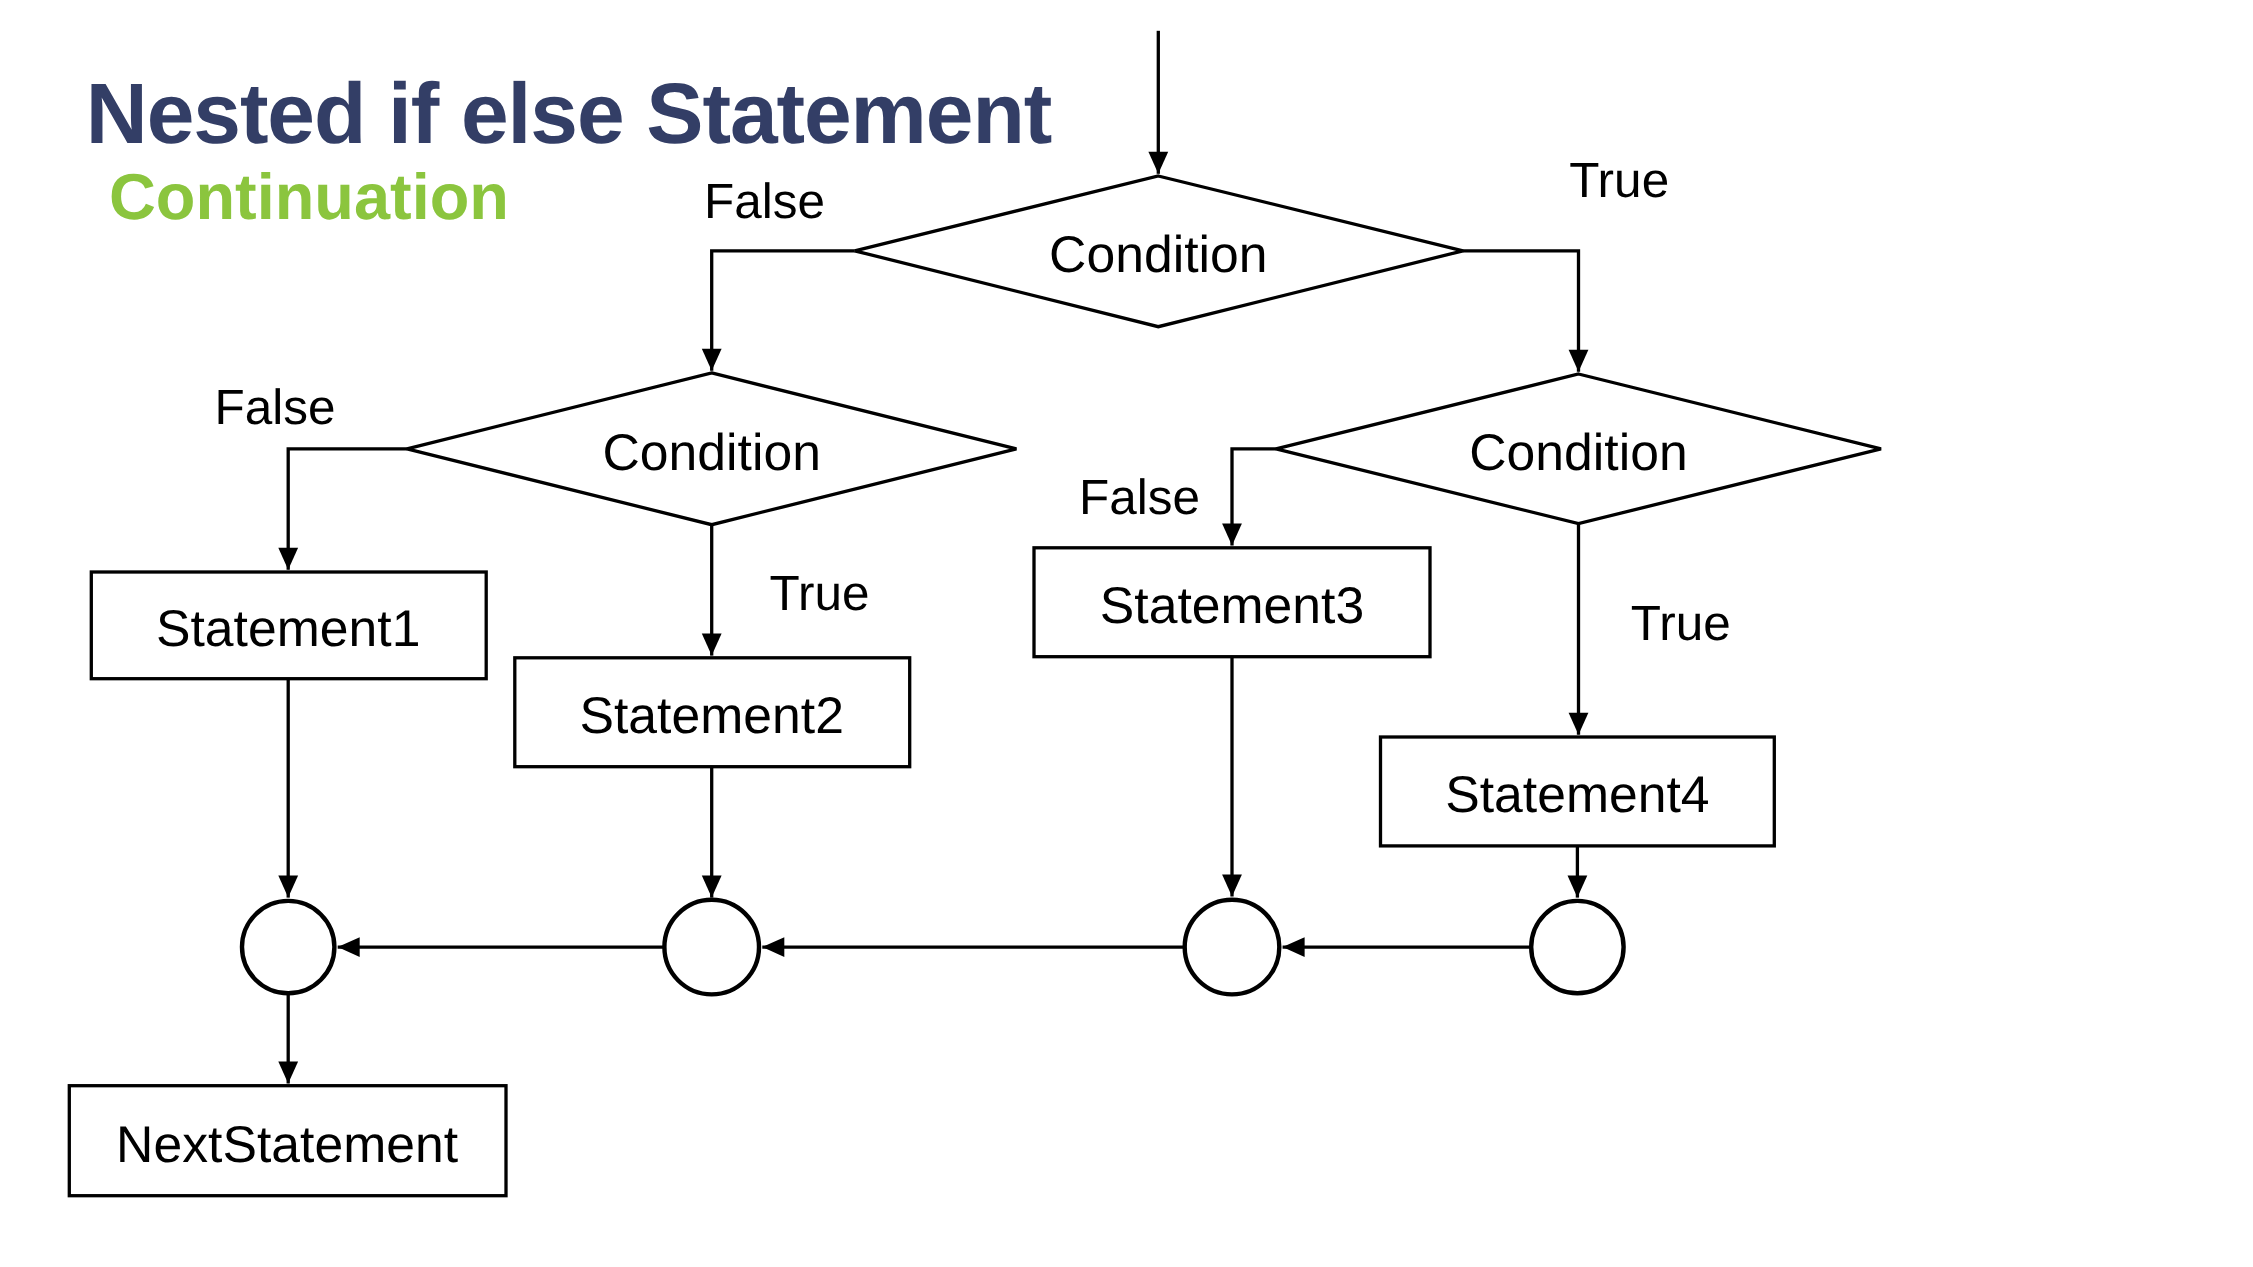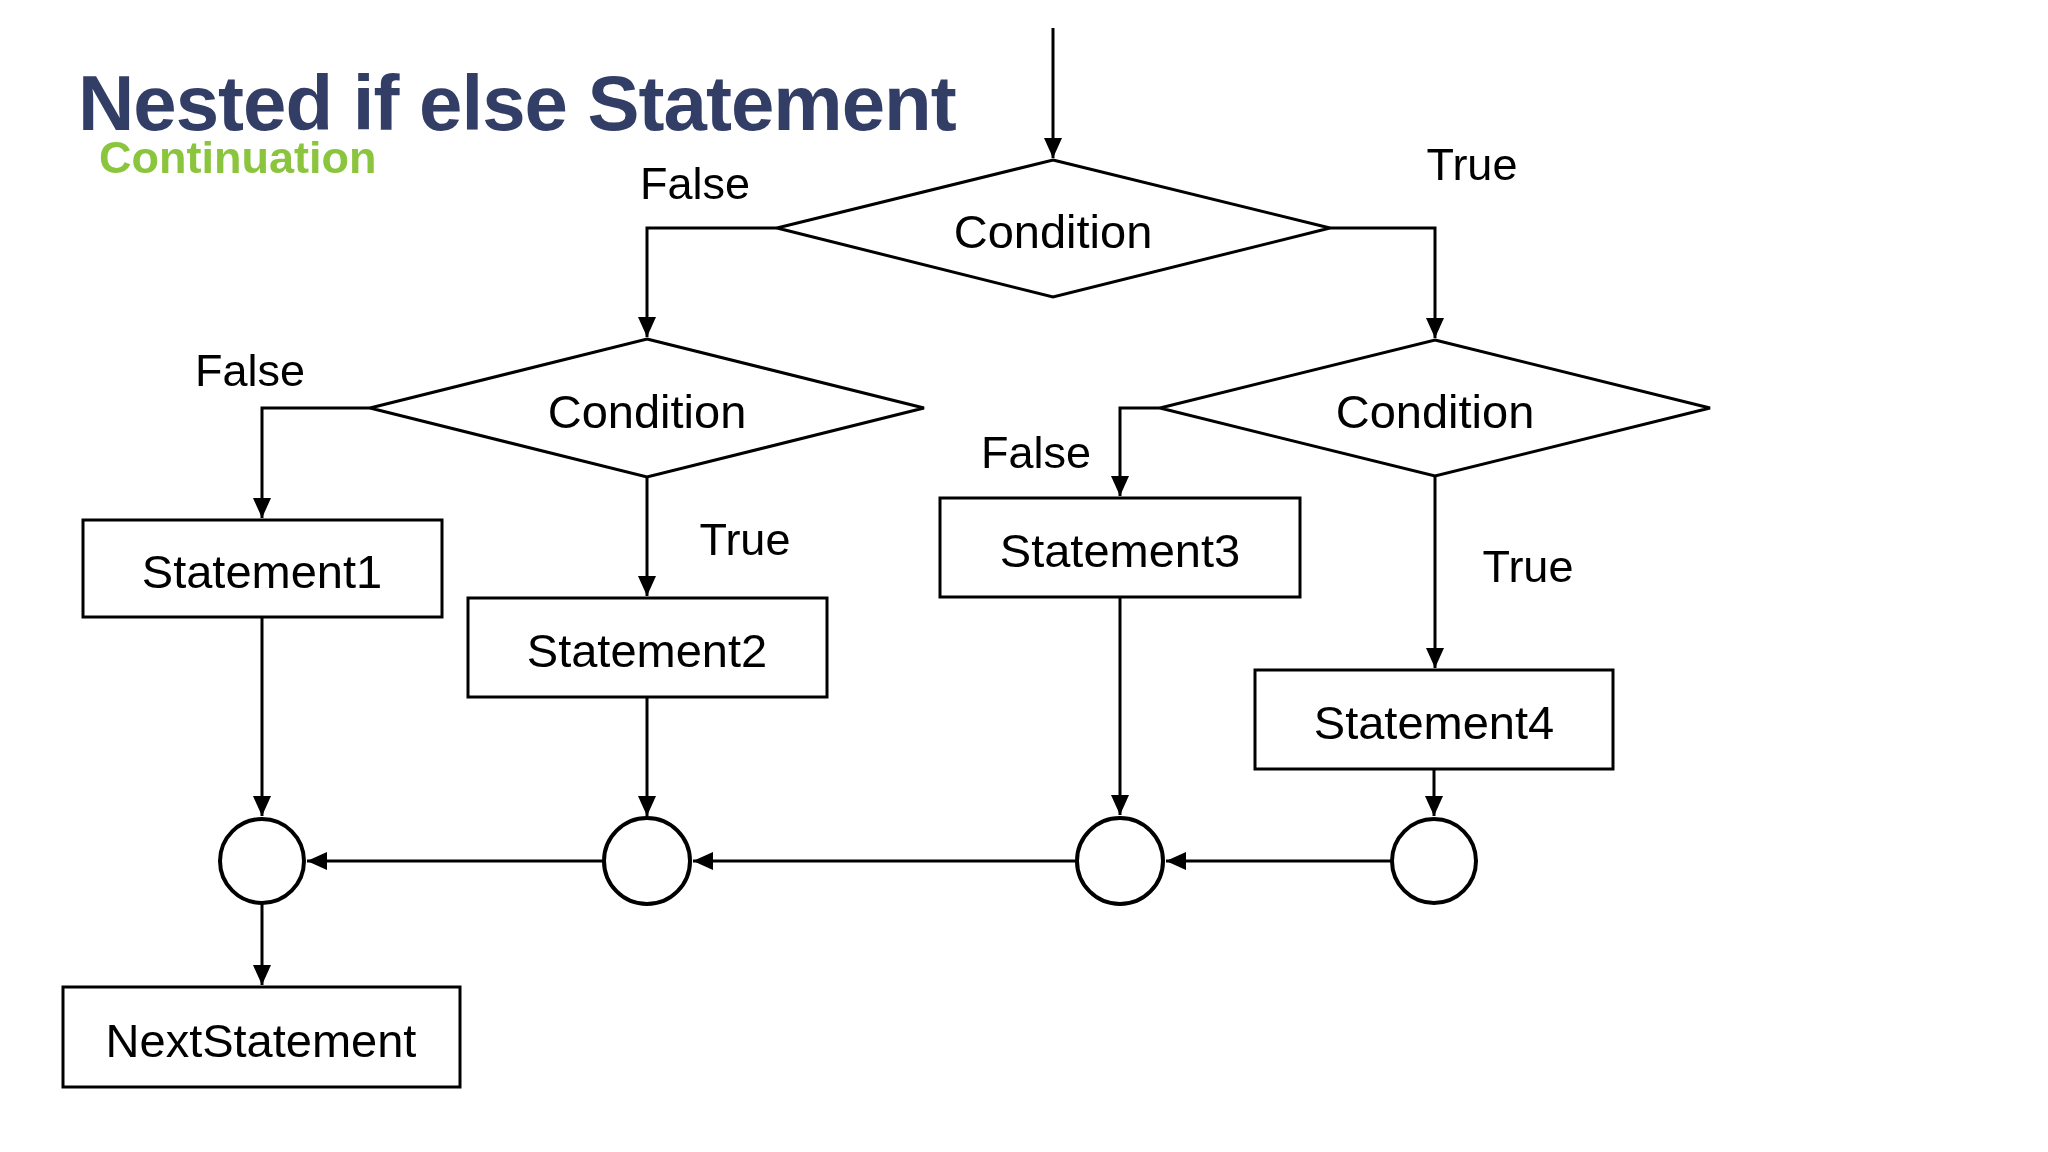--- a/index.html
+++ b/index.html
@@ -17,22 +17,22 @@
     font-family:"Liberation Sans", sans-serif;
   }
   .page-title{
     position:absolute;left:78px;top:58px;
     font-size:78px;font-weight:700;
     color:var(--color-title);
     letter-spacing:-1px;
     white-space:nowrap;
   }
   .page-subtitle{
-    position:absolute;left:99px;top:132px;
-    font-size:45px;font-weight:700;
+    position:absolute;left:99px;top:145px;
+    font-size:59px;font-weight:700;
     color:var(--color-subtitle);
     white-space:nowrap;
   }
   svg.diagram{position:absolute;left:0;top:0;}
   .shape{fill:var(--color-bg);stroke:var(--color-stroke);stroke-width:3;}
   .conn{fill:none;stroke:var(--color-stroke);stroke-width:3;}
   .circ{fill:var(--color-bg);stroke:var(--color-stroke);stroke-width:4;}
   text.node-label{
     font-family:"Liberation Sans", sans-serif;
     font-size:47px;

